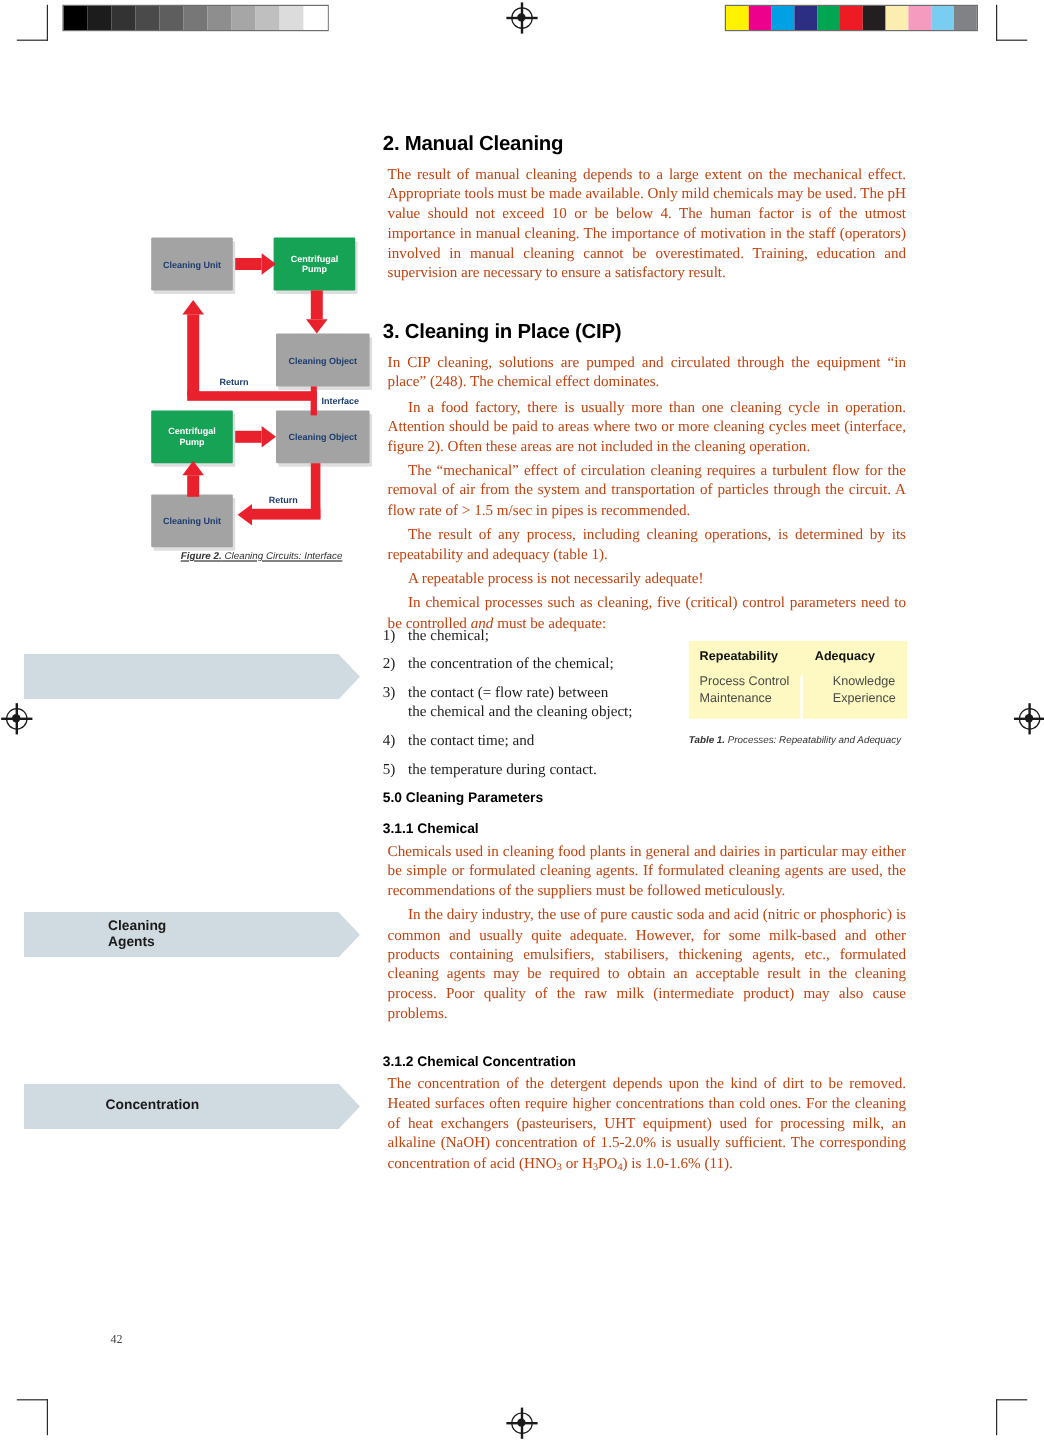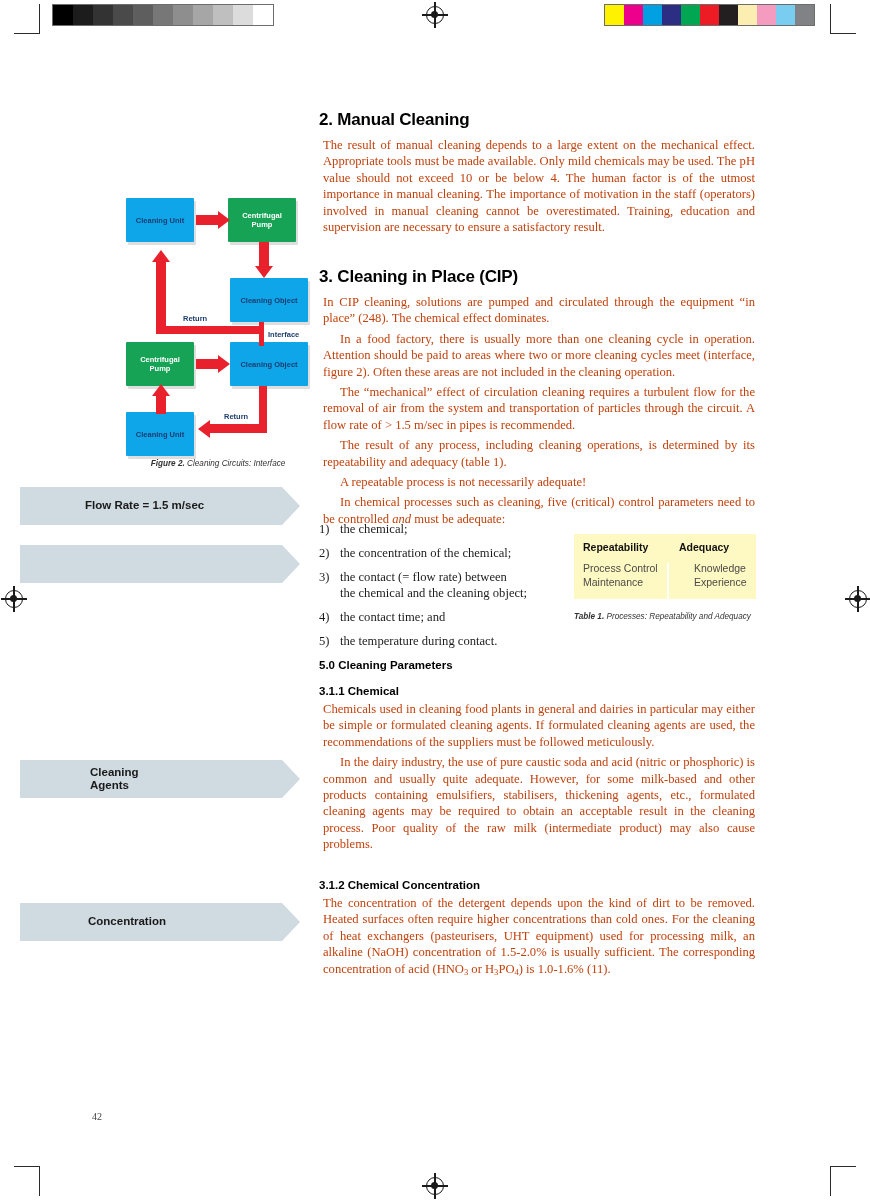--- a/index.html
+++ b/index.html
@@ -41,34 +41,34 @@
   
   .fig{position:absolute;left:118px;top:190px;width:192px;height:260px;}
   .node{
     position:absolute;box-sizing:border-box;
     font-family:"Liberation Sans", sans-serif;font-weight:bold;font-size:7.5px;
     line-height:9px;color:#1d3c6e;text-align:center;
     display:flex;align-items:center;justify-content:center;
     border-radius:1px;
   }
   .node .lbl{white-space:pre-line;}
-  .node.yellow{background:#0ea5e9;box-shadow:2px 3px 0 rgba(0,0,0,.13);justify-content:center;}
+  .node.yellow{background:#a3a3a3;box-shadow:2px 3px 0 rgba(0,0,0,.13);justify-content:center;}
   .node.green{background:#17a355;color:#ffffff;box-shadow:2px 3px 0 rgba(0,0,0,.13);}
   .arr{position:absolute;background:#e8212d;}
   .head{position:absolute;width:0;height:0;}
   .head.r{border-top:9px solid transparent;border-bottom:9px solid transparent;border-left:12px solid #e8212d;}
   .head.l{border-top:9px solid transparent;border-bottom:9px solid transparent;border-right:12px solid #e8212d;}
   .head.d{border-left:9px solid transparent;border-right:9px solid transparent;border-top:12px solid #e8212d;}
   .head.u{border-left:9px solid transparent;border-right:9px solid transparent;border-bottom:12px solid #e8212d;}
   .dlabel{position:absolute;font-family:"Liberation Sans", sans-serif;font-weight:bold;
           font-size:7.5px;color:#1d3c6e;}
   .figcap{
     position:absolute;left:118px;top:459px;width:200px;
     font-family:"Liberation Sans", sans-serif;font-size:8.2px;font-style:italic;
-    color:#333;text-align:center;
+    color:#333;text-align:center;text-decoration:underline;
   }
   .figcap b{font-style:italic;}
 
   
   .col{position:absolute;left:319px;top:0;width:440px;}
   h2.sec{
     font-family:"Liberation Sans", sans-serif;font-weight:bold;
     font-size:17px;color:#000;margin:0 0 7px 0;letter-spacing:-.2px;
   }
   h3.sub{
@@ -155,23 +155,20 @@
       <i style="background: rgb(0, 166, 81);"></i>
       <i style="background: rgb(237, 28, 36);"></i>
       <i style="background: rgb(35, 31, 32);"></i>
       <i style="background: rgb(251, 238, 176);"></i>
       <i style="background: rgb(245, 155, 192);"></i>
       <i style="background: rgb(121, 205, 240);"></i>
       <i style="background: rgb(128, 130, 133);"></i>
     </div>
 
 
-  <div class="banner" style="top:487px;">
-    <div class="btxt" style="padding-left:65px;">Flow Rate = 1.5 m/sec</div>
-  </div>
 
   <div class="banner" style="top:545px;">
     <div class="btxt"></div>
   </div>
 
   <div class="banner" style="top:903px;">
     <div class="btxt" style="padding-left:68px;">Concentration</div>
   </div>
 
   <div class="banner" style="top:760px;">

